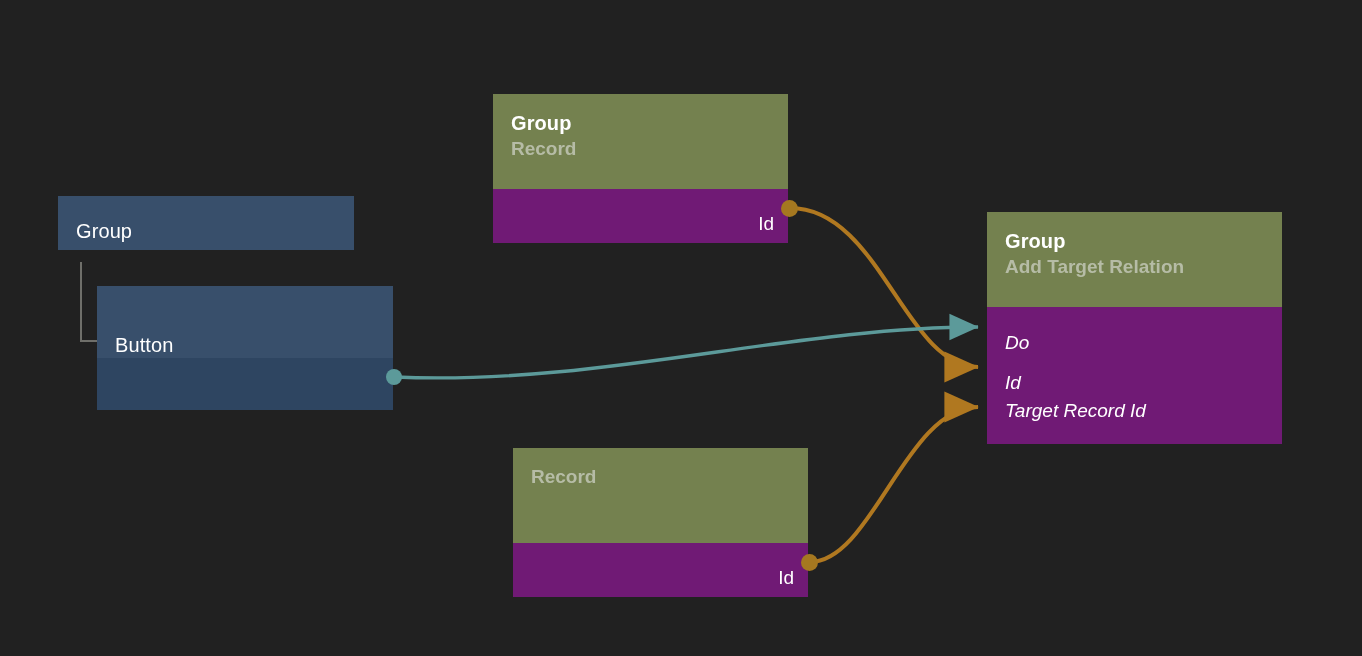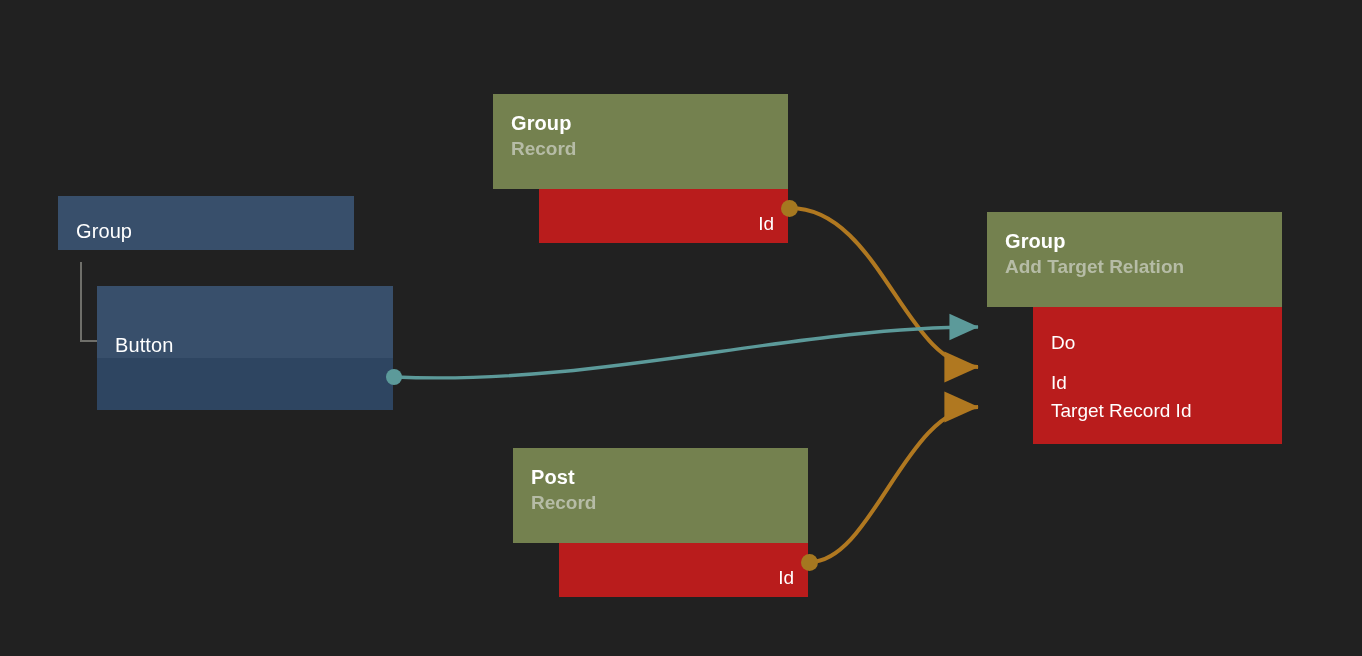--- a/index.html
+++ b/index.html
@@ -52,21 +52,21 @@
   }
   .node-subtitle {
     font-size: 19px;
     font-weight: bold;
     line-height: 25px;
     white-space: nowrap;
   }
 
   
   .node.green .node-header { background: #74814f; }
-  .node.green .node-body   { background: #b91c1c; margin-left: 46px; }
+  .node.green .node-body   { background: #701a75; }
   .node.green .node-subtitle { color: #b6bca6; }
 
   
   .node.blue .node-header { background: #384f6b; }
   .node.blue .node-body   { background: #2e4561; }
   .node.blue .node-title  { font-weight: normal; }
 
   
   .port-row {
     position: absolute;
@@ -77,20 +77,21 @@
     color: #ffffff;
     white-space: nowrap;
   }
   .port-row.out {
     right: 14px;
     justify-content: flex-end;
   }
   .port-row.in {
     left: 18px;
     justify-content: flex-end;
+    font-style: italic;
   }
 
   
   .group-bracket {
     position: absolute;
     border-left: 2px solid #6f6f6a;
     border-bottom: 2px solid #6f6f6a;
     box-sizing: border-box;
   }
 </style>
@@ -148,21 +149,20 @@
         <span>Id</span>
       </div>
     </div>
   </div>
 
   <div style="position:absolute; left:781px; top:200px; width:17px; height:17px;
               border-radius:50%; background:#a57820;"></div>
 
   <div class="node green" style="left:513px; top:432px; width:295px; height:165px;">
     <div class="node-header" style="height:95px;">
-      <div class="node-title">Post</div>
       <div class="node-subtitle">Record</div>
     </div>
     <div class="node-body" style="height:70px;">
       <div class="port-row out" style="top:35px; transform:translateY(-50%); right:14px;">
         <span>Id</span>
       </div>
     </div>
   </div>
 
   <div style="position:absolute; left:801px; top:554px; width:17px; height:17px;

